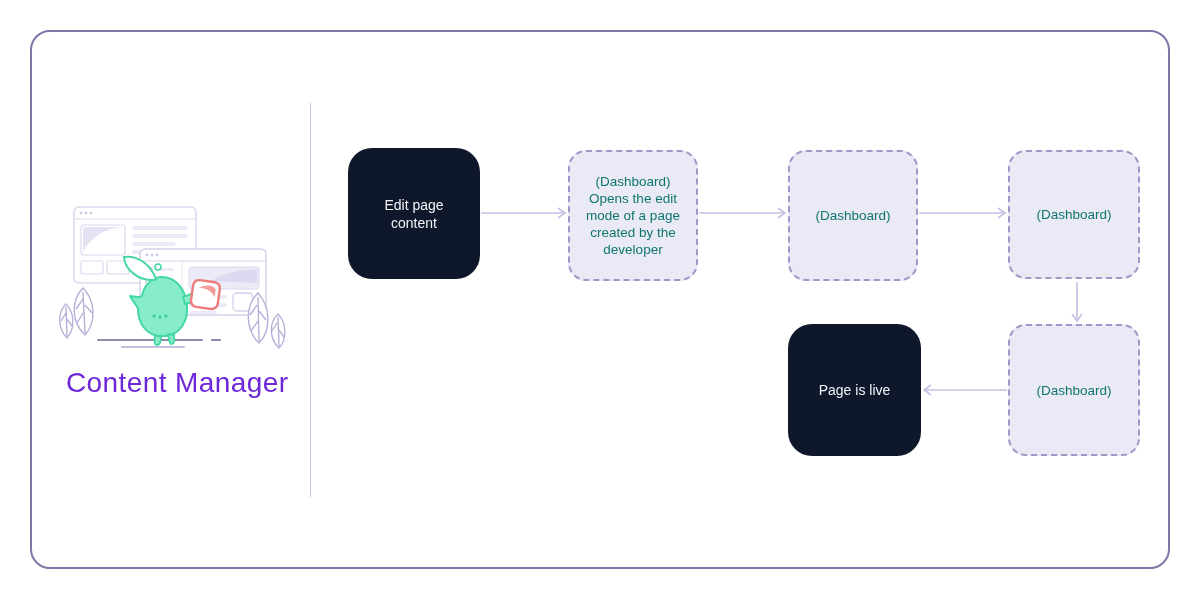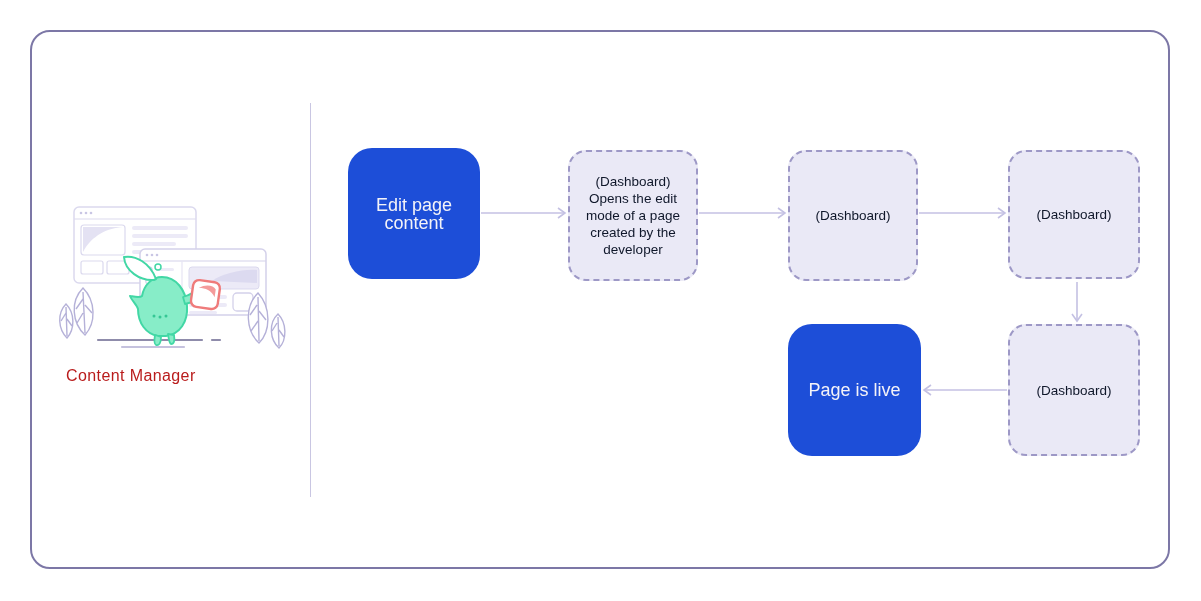--- a/index.html
+++ b/index.html
@@ -26,47 +26,47 @@
   }
   .illustration {
     position: absolute;
     left: 52px; top: 193px;
     width: 244px; height: 164px;
   }
   .panel-title {
     position: absolute;
     left: 66px; top: 367px;
     width: 230px;
-    font-size: 16px;
+    font-size: 28px;
     letter-spacing: 0.4px;
-    color: #b91c1c;
+    color: #6d28d9;
     font-weight: 400;
   }
   .node {
     position: absolute;
     display: flex;
     flex-direction: column;
     align-items: center;
     justify-content: center;
     text-align: center;
     font-size: 13.5px;
     line-height: 17px;
   }
   .node-solid {
-    background: #1d4ed8;
+    background: #0f172a;
     color: #f4f3f8;
     border-radius: 24px;
-    font-size: 18px;
+    font-size: 14px;
     line-height: 18px;
   }
   .node-dashed {
     background: #eae9f6;
     border: 2px dashed #9d98c6;
     border-radius: 18px;
-    color: #0f172a;
+    color: #0f766e;
   }
   .node-prefix { display: block; }
   .n1 { left: 348px; top: 148px; width: 132px; height: 131px; padding: 0 26px; }
   .n2 { left: 568px; top: 150px; width: 130px; height: 131px; padding: 0 6px; }
   .n3 { left: 788px; top: 150px; width: 130px; height: 131px; padding: 0 10px; }
   .n4 { left: 1008px; top: 150px; width: 132px; height: 129px; padding: 0 18px; }
   .n5 { left: 1008px; top: 324px; width: 132px; height: 132px; padding: 0 18px; }
   .n6 { left: 788px; top: 324px; width: 133px; height: 132px; padding: 4px 20px; }
   .arrow { position: absolute; }
   .a1 { left: 481px;  top: 207px; }

